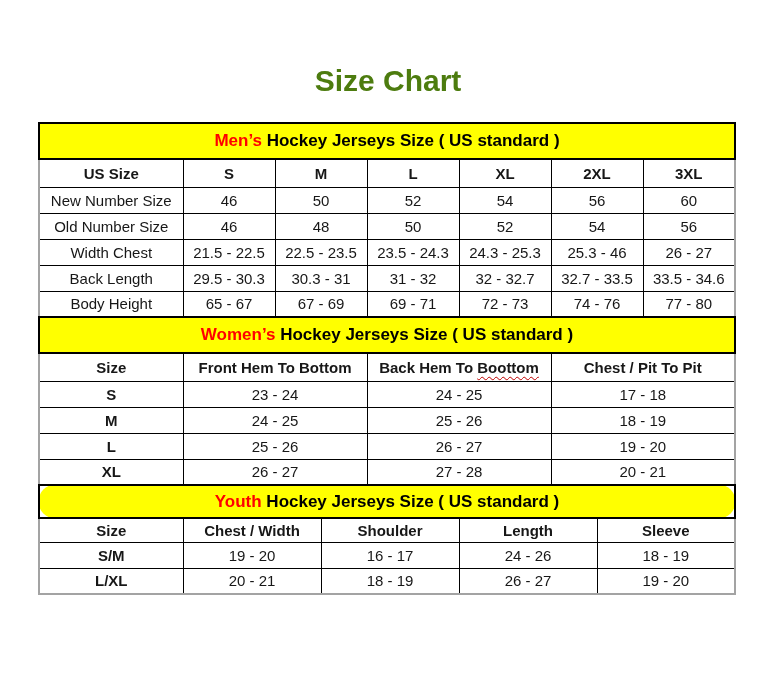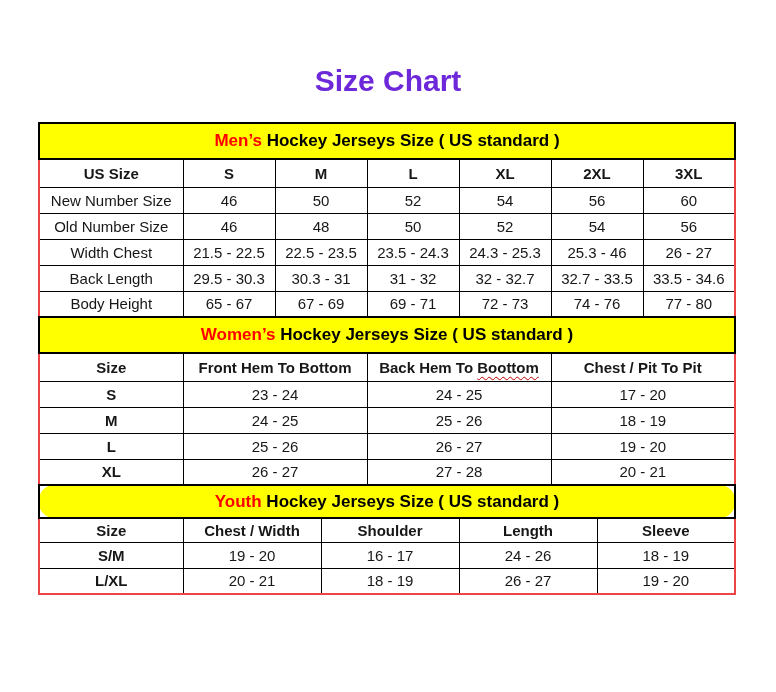--- a/index.html
+++ b/index.html
@@ -3,28 +3,28 @@
 <meta charset="utf-8">
 <style>
   * { box-sizing: border-box; }
   html, body { margin: 0; padding: 0; background: #ffffff; }
   body { font-family: "Liberation Sans", sans-serif; }
   .page { position: relative; width: 776px; height: 692px; background: #ffffff; overflow: hidden; }
 
   .page-title {
     position: absolute; top: 64px; left: 0; width: 776px;
     margin: 0; text-align: center;
-    font-size: 30px; font-weight: 700; color: #6d28d9;
+    font-size: 30px; font-weight: 700; color: #4d7c0f;
   }
 
   .chart-wrap { position: absolute; left: 38px; top: 122px; width: 698px; }
 
   table.section {
     width: 100%; border-collapse: collapse; table-layout: fixed;
-    border: 2px solid #ef4444;
+    border: 2px solid #a3a3a3;
   }
   table.section.overlap { margin-top: -2px; padding-left: 28px; }
 
   .band-cell {
     background: #ffff00; border: 2px solid #000;
     height: 36px; padding: 0; text-align: center; vertical-align: middle;
     font-size: 17px; font-weight: 700; color: #000;
   }
   .band-cell.short { height: 33px; border-radius: 15px; }
   .band-highlight { color: #ff0000; }
@@ -139,21 +139,21 @@
         <tr class="head-row">
           <th>Size</th>
           <th>Front Hem To Bottom</th>
           <th><span>Back Hem To </span><span class="squiggle">Boottom</span></th>
           <th>Chest / Pit To Pit</th>
         </tr>
         <tr>
           <td class="bold-label">S</td>
           <td>23 - 24</td>
           <td>24 - 25</td>
-          <td>17 - 20</td>
+          <td>17 - 18</td>
         </tr>
         <tr>
           <td class="bold-label">M</td>
           <td>24 - 25</td>
           <td>25 - 26</td>
           <td>18 - 19</td>
         </tr>
         <tr>
           <td class="bold-label">L</td>
           <td>25 - 26</td>

